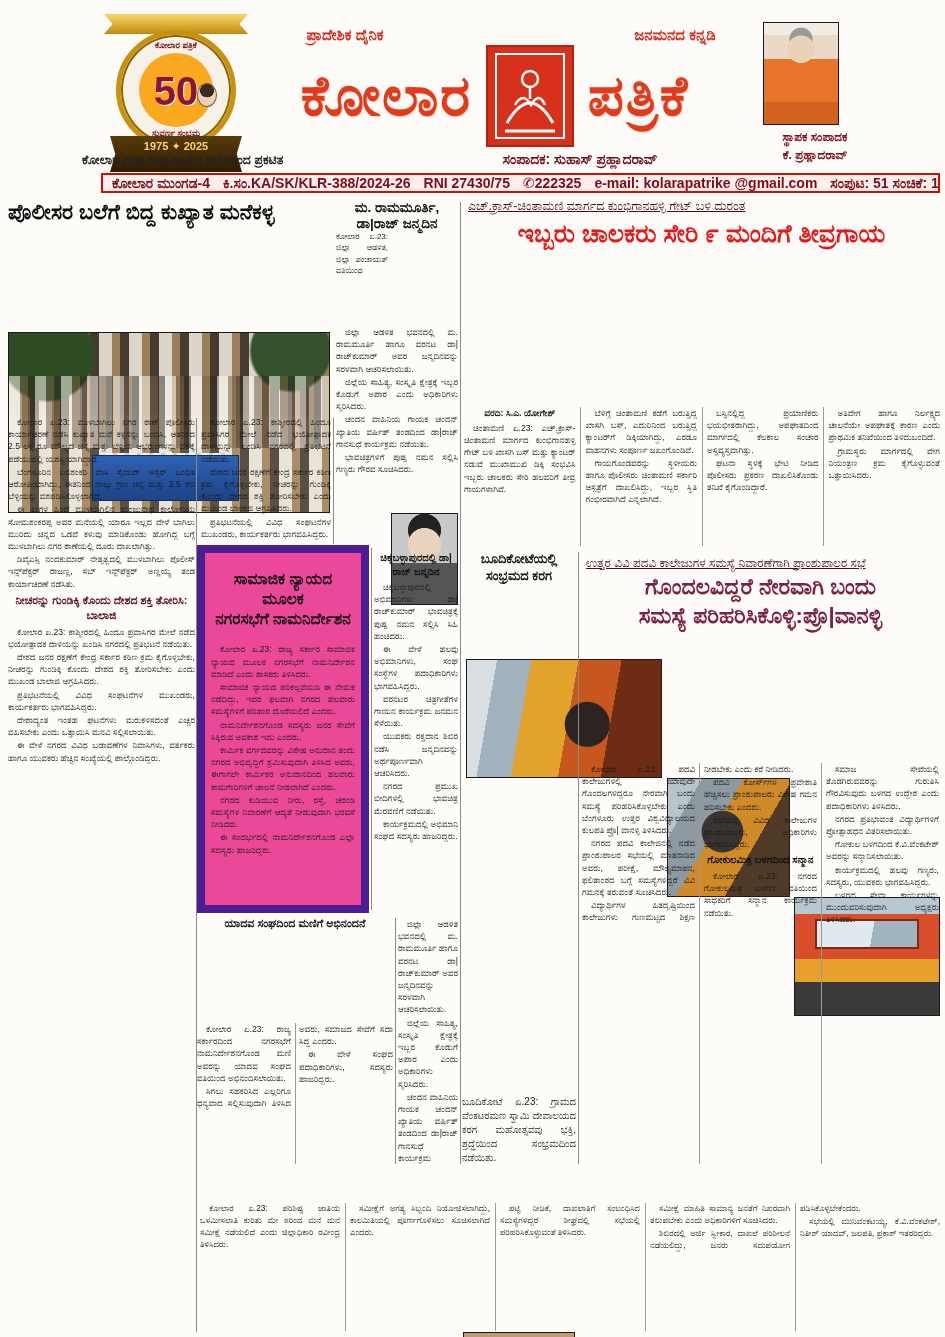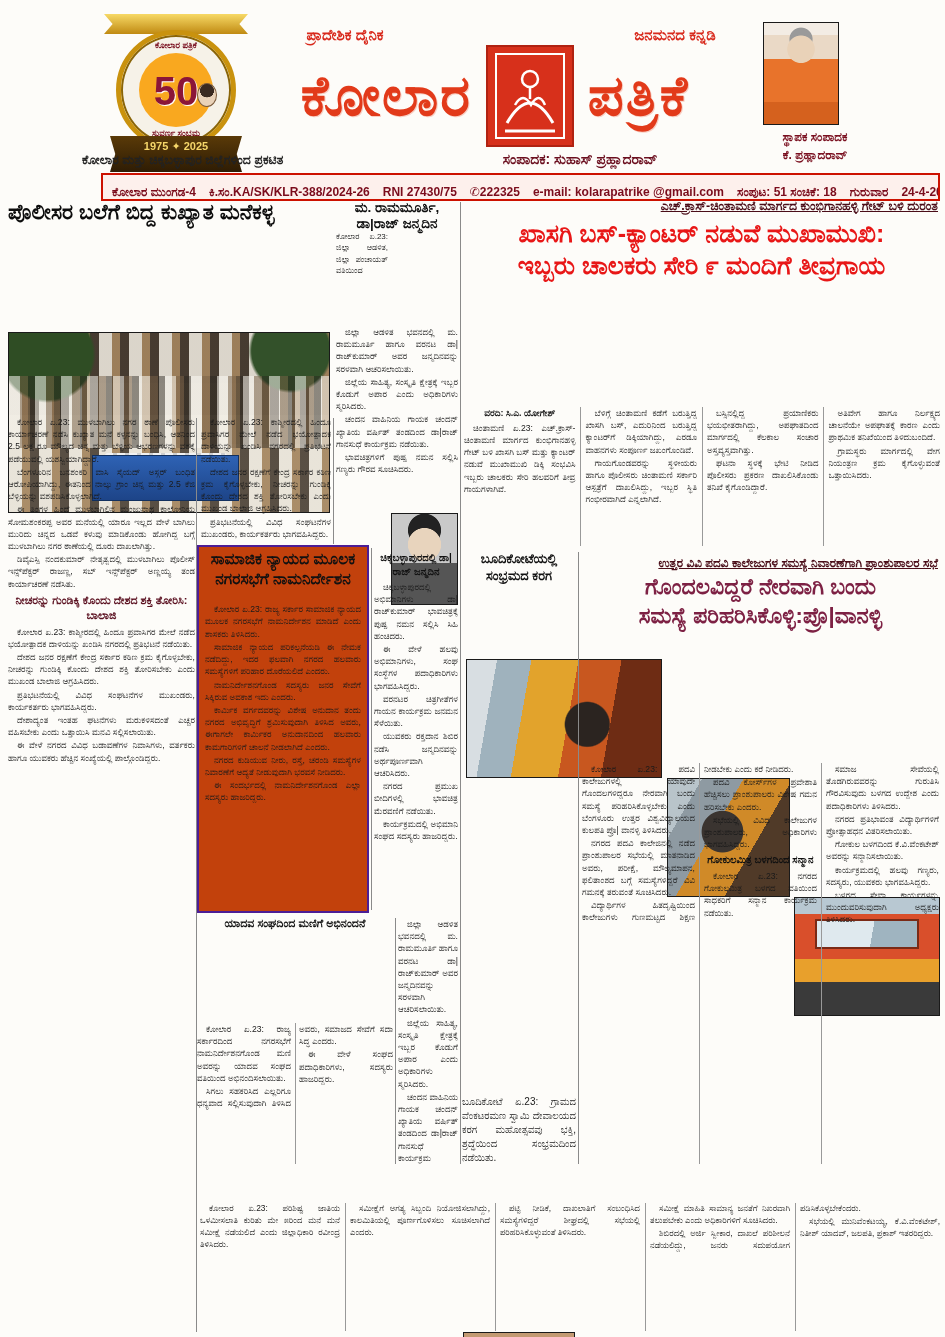--- a/index.html
+++ b/index.html
@@ -42,28 +42,28 @@
   .logo .fifty { position:absolute; left:0; top:34px; width:100%; text-align:center;
      font-size:40px; font-weight:800; color:#8b1538; text-shadow:1px 1px 0 #fff; }
   .logo .face { position:absolute; left:76px; top:48px; width:20px; height:24px; border-radius:50%;
      background:radial-gradient(circle at 50% 30%,#3a2a20 0 38%,#e9d2b8 39% 100%); border:1px solid #7a5a3a; }
   .logo .ribbon-bottom { position:absolute; left:14px; bottom:0; width:132px; height:36px;
      background:linear-gradient(180deg,#5a3a08,#2e1c04); color:#f5d66a; font-size:11px; font-weight:bold;
      text-align:center; line-height:20px;
      clip-path:polygon(0 0,100% 0,96% 50%,100% 100%,0 100%,4% 50%); }
 
   
-  .infobar { display:flex; align-items:flex-end; gap:13px; padding:0 9px;
-     border:2px solid #cc1100; background:#fdf0ec; height:28px;
-     font-size:12px; font-weight:bold; color:#7a0c1c; white-space:nowrap; overflow:hidden; }
+  .infobar { display:flex; align-items:flex-start; gap:13px; padding:0 9px;
+     border:2px solid #cc1100; background:#fdf0ec; height:20px;
+     font-size:14px; font-weight:bold; color:#7a0c1c; white-space:nowrap; overflow:hidden; }
 
   
   .headA { font-size:21px; font-weight:800; color:#0d0d0d; white-space:nowrap; }
   .headC { font-size:13.5px; font-weight:800; color:#0d0d0d; text-align:center; line-height:1.2; }
-  .kicker { font-size:12.5px; font-weight:bold; color:#4a0d18; text-align:right;
+  .kicker { font-size:12.5px; font-weight:normal; color:#4a0d18; text-align:left;
             text-decoration:underline; white-space:nowrap; }
   .headD { font-size:25px; font-weight:800; color:#e81717; text-align:center; line-height:1.28; white-space:nowrap; }
   .headE { font-size:22px; font-weight:800; color:#7d2144; text-align:center; line-height:1.3; white-space:nowrap; }
   .headK { font-size:13px; font-weight:800; color:#111; text-align:center; line-height:1.3; }
   .headB { font-size:15.5px; font-weight:800; color:#111; text-align:center; line-height:1.3; }
   .headB2 { font-size:11px; font-weight:800; color:#111; text-align:center; }
   .headF { font-size:23px; font-weight:800; color:#8e1717; text-align:center; white-space:nowrap; }
 
   
   .body-text { font-size:8.6px; line-height:1.42; text-align:justify; overflow:hidden; }
@@ -101,21 +101,21 @@
      radial-gradient(circle at 45% 45%, #3a3430 0 22%, rgba(0,0,0,0) 23%),
      linear-gradient(120deg,#b9c4ca 0 18%,#8e9aa2 18% 40%,#d08a28 40% 66%,#503a28 66% 100%); }
   .ph-crash3 { background:
      linear-gradient(180deg,#b8c8d2 0 14%,#d94f2b 14% 52%,#e8a02c 52% 72%,#3a3a3a 72% 100%); }
   .ph-crash3 .glass { position:absolute; left:14%; top:18%; width:72%; height:26%;
      background:linear-gradient(100deg,#dfe9ee 0 55%,#9fb4c0 55% 100%); border:2px solid #7a2a16; }
   .ph-karaga { background:
      linear-gradient(180deg,#c39a72 0 16%,#8fa3b5 16% 30%,#a6876a 30% 46%,#e07b1a 46% 82%,#53432f 82% 100%); }
 
   .vsep { position:absolute; width:1px; background:#8a8a8a; }
-  .boxB { border:2px solid #4c1d95; background:#c2410c; padding:2px 6px; }
+  .boxB { border:8px solid #4c1d95; background:#ec4899; padding:16px 6px; }
   .caption-text { font-size:10px; line-height:1.4; text-align:justify; overflow:hidden; }
   .caption-text p { margin-bottom:1px; }
 </style>
 </head>
 <body>
 
 <div id="page">
 
   <div class="abs logo" style="left:96px; top:14px;">
     <div class="ribbon-top"></div>
@@ -195,21 +195,20 @@
   <div class="abs body-text" style="left:374px; top:548px; width:84px; height:362px;">
     <h4 class="subhead">ಚಿಕ್ಕಬಳ್ಳಾಪುರದಲ್ಲಿ ಡಾ|ರಾಜ್ ಜನ್ಮದಿನ</h4>
     <div class="flow"><p>ಚಿಕ್ಕಬಳ್ಳಾಪುರದಲ್ಲಿ ಅಭಿಮಾನಿಗಳು ಡಾ|ರಾಜ್‌ಕುಮಾರ್ ಭಾವಚಿತ್ರಕ್ಕೆ ಪುಷ್ಪ ನಮನ ಸಲ್ಲಿಸಿ ಸಿಹಿ ಹಂಚಿದರು.</p><p>ಈ ವೇಳೆ ಹಲವು ಅಭಿಮಾನಿಗಳು, ಸಂಘ ಸಂಸ್ಥೆಗಳ ಪದಾಧಿಕಾರಿಗಳು ಭಾಗವಹಿಸಿದ್ದರು.</p><p>ವರನಟರ ಚಿತ್ರಗೀತೆಗಳ ಗಾಯನ ಕಾರ್ಯಕ್ರಮ ಜನಮನ ಸೆಳೆಯಿತು.</p><p>ಯುವಕರು ರಕ್ತದಾನ ಶಿಬಿರ ನಡೆಸಿ ಜನ್ಮದಿನವನ್ನು ಅರ್ಥಪೂರ್ಣವಾಗಿ ಆಚರಿಸಿದರು.</p><p>ನಗರದ ಪ್ರಮುಖ ಬೀದಿಗಳಲ್ಲಿ ಭಾವಚಿತ್ರ ಮೆರವಣಿಗೆ ನಡೆಯಿತು.</p><p>ಕಾರ್ಯಕ್ರಮದಲ್ಲಿ ಅಭಿಮಾನಿ ಸಂಘದ ಸದಸ್ಯರು ಹಾಜರಿದ್ದರು.</p></div>
   </div>
   <div class="abs body-text" style="left:398px; top:918px; width:60px; height:246px;">
     <div class="flow"><p>ಜಿಲ್ಲಾ ಆಡಳಿತ ಭವನದಲ್ಲಿ ಮ. ರಾಮಮೂರ್ತಿ ಹಾಗೂ ವರನಟ ಡಾ|ರಾಜ್‌ಕುಮಾರ್ ಅವರ ಜನ್ಮದಿನವನ್ನು ಸರಳವಾಗಿ ಆಚರಿಸಲಾಯಿತು.</p><p>ಜಿಲ್ಲೆಯ ಸಾಹಿತ್ಯ, ಸಂಸ್ಕೃತಿ ಕ್ಷೇತ್ರಕ್ಕೆ ಇಬ್ಬರ ಕೊಡುಗೆ ಅಪಾರ ಎಂದು ಅಧಿಕಾರಿಗಳು ಸ್ಮರಿಸಿದರು.</p><p>ಚಂದನ ವಾಹಿನಿಯ ಗಾಯಕ ಚಂದನ್ ಖ್ಯಾತಿಯ ವರ್ಷಿತ್ ತಂಡದಿಂದ ಡಾ|ರಾಜ್ ಗಾನಸುಧೆ ಕಾರ್ಯಕ್ರಮ ನಡೆಯಿತು.</p></div>
   </div>
 
   <div class="abs kicker" style="left:468px; top:199px; width:470px;">ಎಚ್.ಕ್ರಾಸ್-ಚಿಂತಾಮಣಿ ಮಾರ್ಗದ ಕುಂಭಿಗಾನಹಳ್ಳಿ ಗೇಟ್ ಬಳಿ ದುರಂತ</div>
   <div class="abs headD" style="left:463px; top:217px; width:477px;">
-    <div>ಖಾಸಗಿ ಬಸ್-ಕ್ಯಾಂಟರ್ ನಡುವೆ ಮುಖಾಮುಖಿ:</div>
     <div>ಇಬ್ಬರು ಚಾಲಕರು ಸೇರಿ ೯ ಮಂದಿಗೆ ತೀವ್ರಗಾಯ</div>
   </div>
   <div class="abs photo ph-crash1" style="left:466px; top:283px; width:196px; height:119px;"></div>
   <div class="abs photo ph-crash2" style="left:667px; top:283px; width:123px; height:119px;"></div>
   <div class="abs photo ph-crash3" style="left:794px; top:283px; width:146px; height:119px;">
     <div class="glass"></div>
   </div>
   <div class="abs body-text cols4" style="left:464px; top:407px; width:476px; height:139px;">
     <div class="byline">ವರದಿ: ಸಿ.ಎ. ಯೋಗೇಶ್</div>
     <div class="flow"><p>ಚಿಂತಾಮಣಿ ಏ.23: ಎಚ್.ಕ್ರಾಸ್-ಚಿಂತಾಮಣಿ ಮಾರ್ಗದ ಕುಂಭಿಗಾನಹಳ್ಳಿ ಗೇಟ್ ಬಳಿ ಖಾಸಗಿ ಬಸ್ ಮತ್ತು ಕ್ಯಾಂಟರ್ ನಡುವೆ ಮುಖಾಮುಖಿ ಡಿಕ್ಕಿ ಸಂಭವಿಸಿ ಇಬ್ಬರು ಚಾಲಕರು ಸೇರಿ ಹಲವರಿಗೆ ತೀವ್ರ ಗಾಯಗಳಾಗಿವೆ.</p><p>ಬೆಳಿಗ್ಗೆ ಚಿಂತಾಮಣಿ ಕಡೆಗೆ ಬರುತ್ತಿದ್ದ ಖಾಸಗಿ ಬಸ್, ಎದುರಿನಿಂದ ಬರುತ್ತಿದ್ದ ಕ್ಯಾಂಟರ್‌ಗೆ ಡಿಕ್ಕಿಯಾಗಿದ್ದು, ಎರಡೂ ವಾಹನಗಳು ಸಂಪೂರ್ಣ ಜಖಂಗೊಂಡಿವೆ.</p><p>ಗಾಯಗೊಂಡವರನ್ನು ಸ್ಥಳೀಯರು ಹಾಗೂ ಪೊಲೀಸರು ಚಿಂತಾಮಣಿ ಸರ್ಕಾರಿ ಆಸ್ಪತ್ರೆಗೆ ದಾಖಲಿಸಿದ್ದು, ಇಬ್ಬರ ಸ್ಥಿತಿ ಗಂಭೀರವಾಗಿದೆ ಎನ್ನಲಾಗಿದೆ.</p><p>ಬಸ್ಸಿನಲ್ಲಿದ್ದ ಪ್ರಯಾಣಿಕರು ಭಯಭೀತರಾಗಿದ್ದು, ಅಪಘಾತದಿಂದ ಮಾರ್ಗದಲ್ಲಿ ಕೆಲಕಾಲ ಸಂಚಾರ ಅಸ್ತವ್ಯಸ್ತವಾಗಿತ್ತು.</p><p>ಘಟನಾ ಸ್ಥಳಕ್ಕೆ ಭೇಟಿ ನೀಡಿದ ಪೊಲೀಸರು ಪ್ರಕರಣ ದಾಖಲಿಸಿಕೊಂಡು ತನಿಖೆ ಕೈಗೊಂಡಿದ್ದಾರೆ.</p><p>ಅತಿವೇಗ ಹಾಗೂ ನಿರ್ಲಕ್ಷ್ಯದ ಚಾಲನೆಯೇ ಅಪಘಾತಕ್ಕೆ ಕಾರಣ ಎಂದು ಪ್ರಾಥಮಿಕ ತನಿಖೆಯಿಂದ ತಿಳಿದುಬಂದಿದೆ.</p><p>ಗ್ರಾಮಸ್ಥರು ಮಾರ್ಗದಲ್ಲಿ ವೇಗ ನಿಯಂತ್ರಣ ಕ್ರಮ ಕೈಗೊಳ್ಳುವಂತೆ ಒತ್ತಾಯಿಸಿದರು.</p></div>

